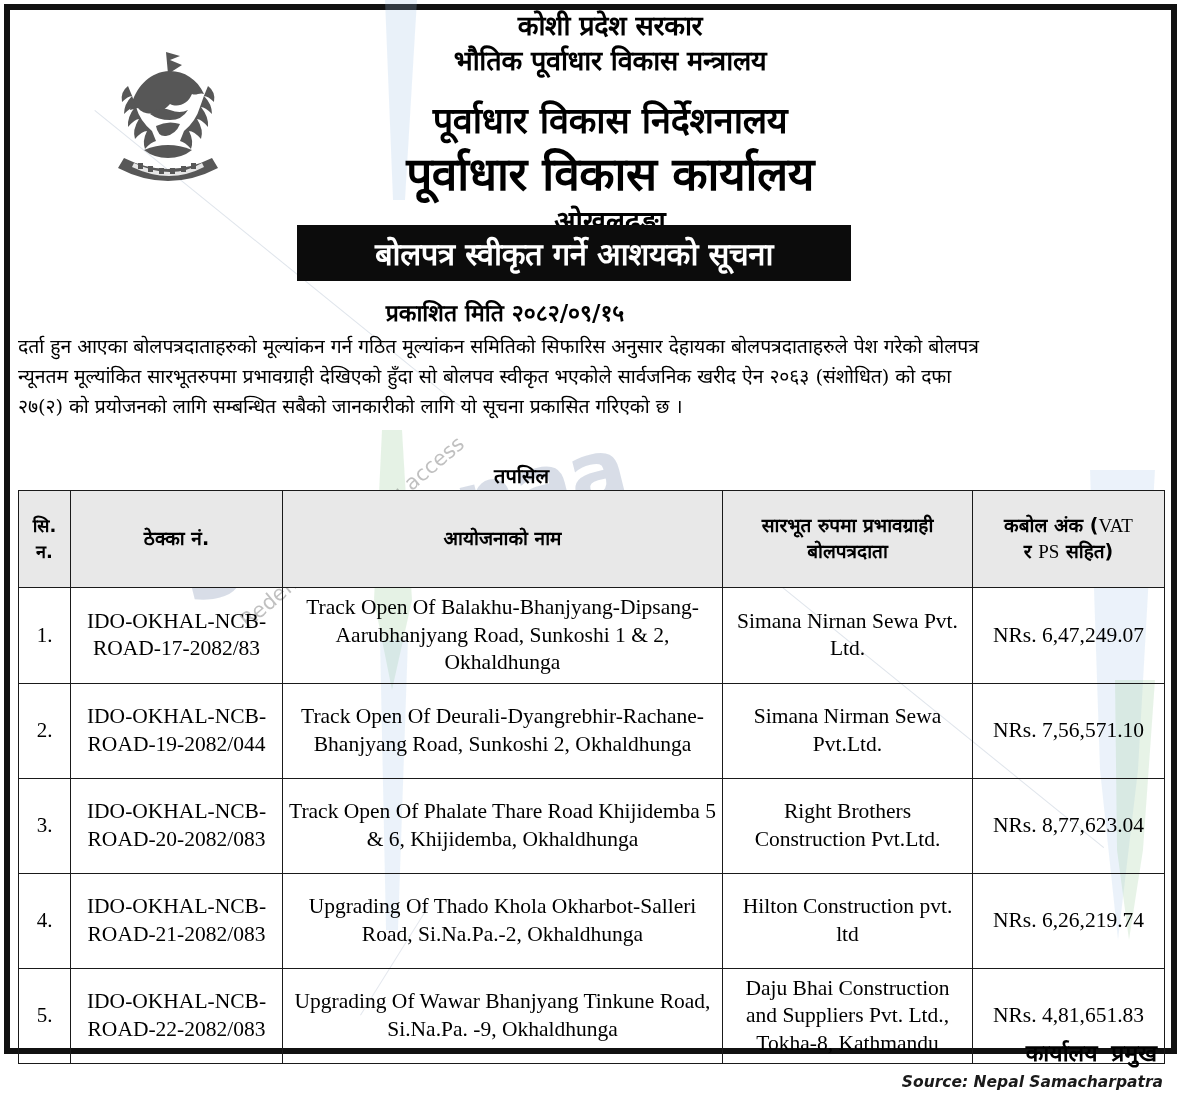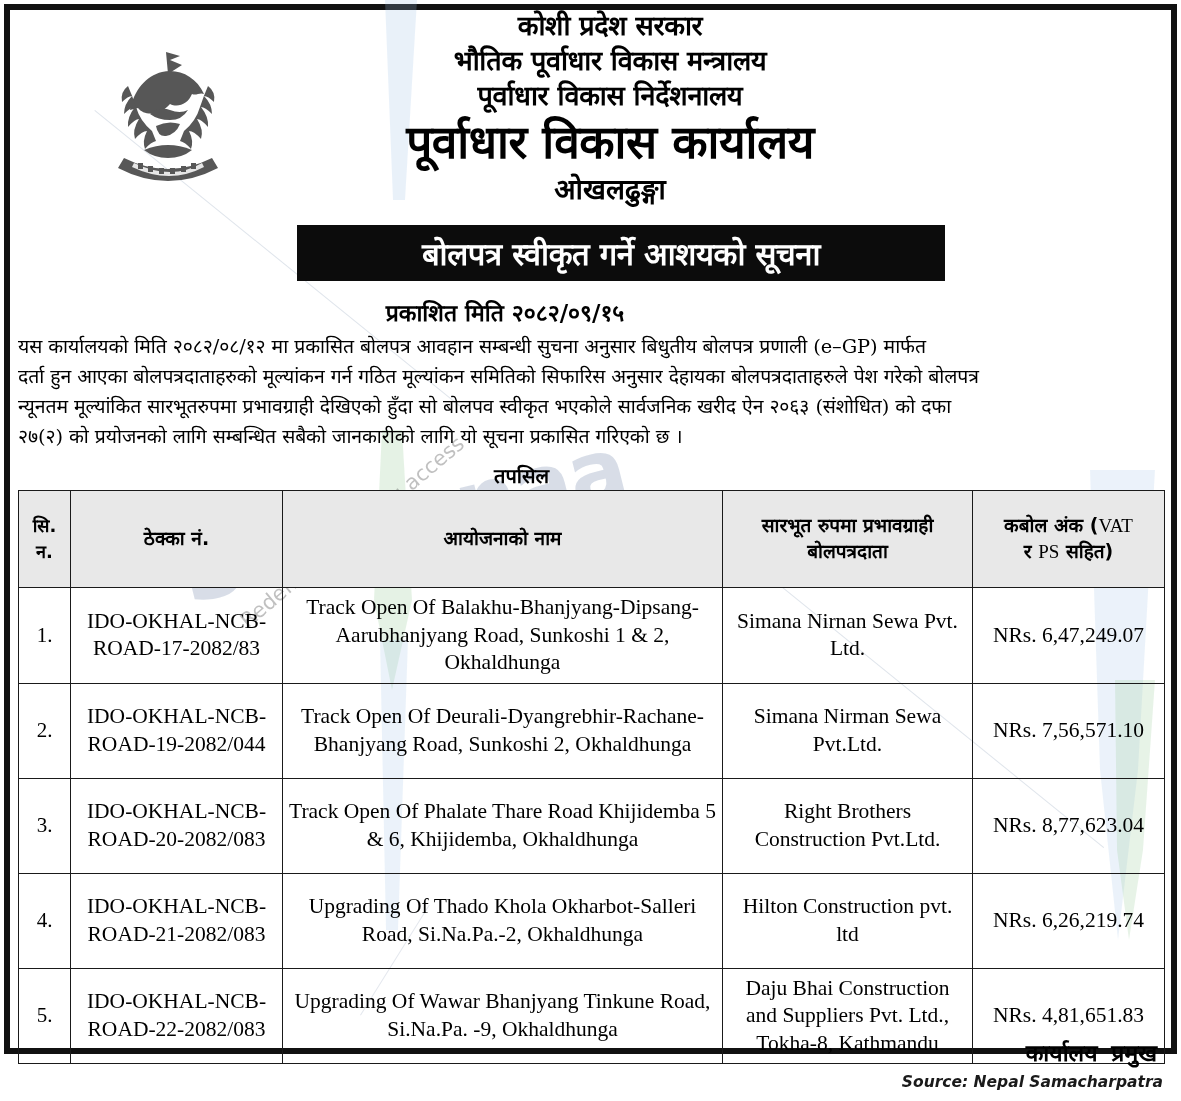--- a/index.html
+++ b/index.html
@@ -92,29 +92,29 @@
   .head-block {
     position: absolute;
     left: 230px;
     top: 10px;
     width: 760px;
     text-align: center;
     font-family: "DejaVu Sans", sans-serif;
   }
   .h-l1 { font-size: 27px; font-weight: 700; line-height: 1.22; letter-spacing:-0.3px;}
   .h-l2 { font-size: 27px; font-weight: 700; line-height: 1.30; letter-spacing:-0.3px;}
-  .h-l3 { font-size: 27px; font-weight: 700; line-height: 1.30; letter-spacing:-0.3px;}
+  .h-l3 { font-size: 36px; font-weight: 700; line-height: 1.30; letter-spacing:-0.3px;margin-top:20px;}
   .h-l4 { font-size: 46px; font-weight: 700; line-height: 1.28; letter-spacing:-0.5px;}
   .h-l5 { font-size: 28px; font-weight: 600; line-height: 1.30; }
 
   .banner {
     position: absolute;
     left: 297px;
     top: 225px;
-    width: 648px;
+    width: 554px;
     height: 56px;
     background: #0c0c0c;
     color: #ffffff;
     display: flex;
     align-items: center;
     justify-content: center;
     font-family: "DejaVu Sans", sans-serif;
     font-weight: 700;
     font-size: 31px;
     letter-spacing: -0.4px;
@@ -302,21 +302,20 @@
       <div class="h-l3">पूर्वाधार विकास निर्देशनालय</div>
       <div class="h-l4">पूर्वाधार विकास कार्यालय</div>
       <div class="h-l5">ओखलढुङ्गा</div>
     </div>
 
     <div class="banner">बोलपत्र स्वीकृत गर्ने आशयको सूचना</div>
 
     <div class="pubdate">प्रकाशित मिति २०८२/०९/१५</div>
 
     <div class="body-para">
-      <span class="ln">यस कार्यालयको मिति २०८२/०८/१२ मा प्रकासित बोलपत्र आवहान सम्बन्धी सुचना अनुसार बिधुतीय बोलपत्र प्रणाली (e–GP) मार्फत</span>
       <span class="ln">दर्ता हुन आएका बोलपत्रदाताहरुको मूल्यांकन गर्न गठित मूल्यांकन समितिको सिफारिस अनुसार देहायका बोलपत्रदाताहरुले पेश गरेको बोलपत्र</span>
       <span class="ln">न्यूनतम मूल्यांकित सारभूतरुपमा प्रभावग्राही देखिएको हुँदा सो बोलपव स्वीकृत भएकोले सार्वजनिक खरीद ऐन २०६३ (संशोधित) को दफा</span>
       <span class="ln">२७(२) को प्रयोजनको लागि सम्बन्धित सबैको जानकारीको लागि यो सूचना प्रकासित गरिएको छ ।</span>
     </div>
 
     <div class="tapsil">तपसिल</div>
 
     <div class="table-wrap">
       <table class="notice">
         <colgroup>

